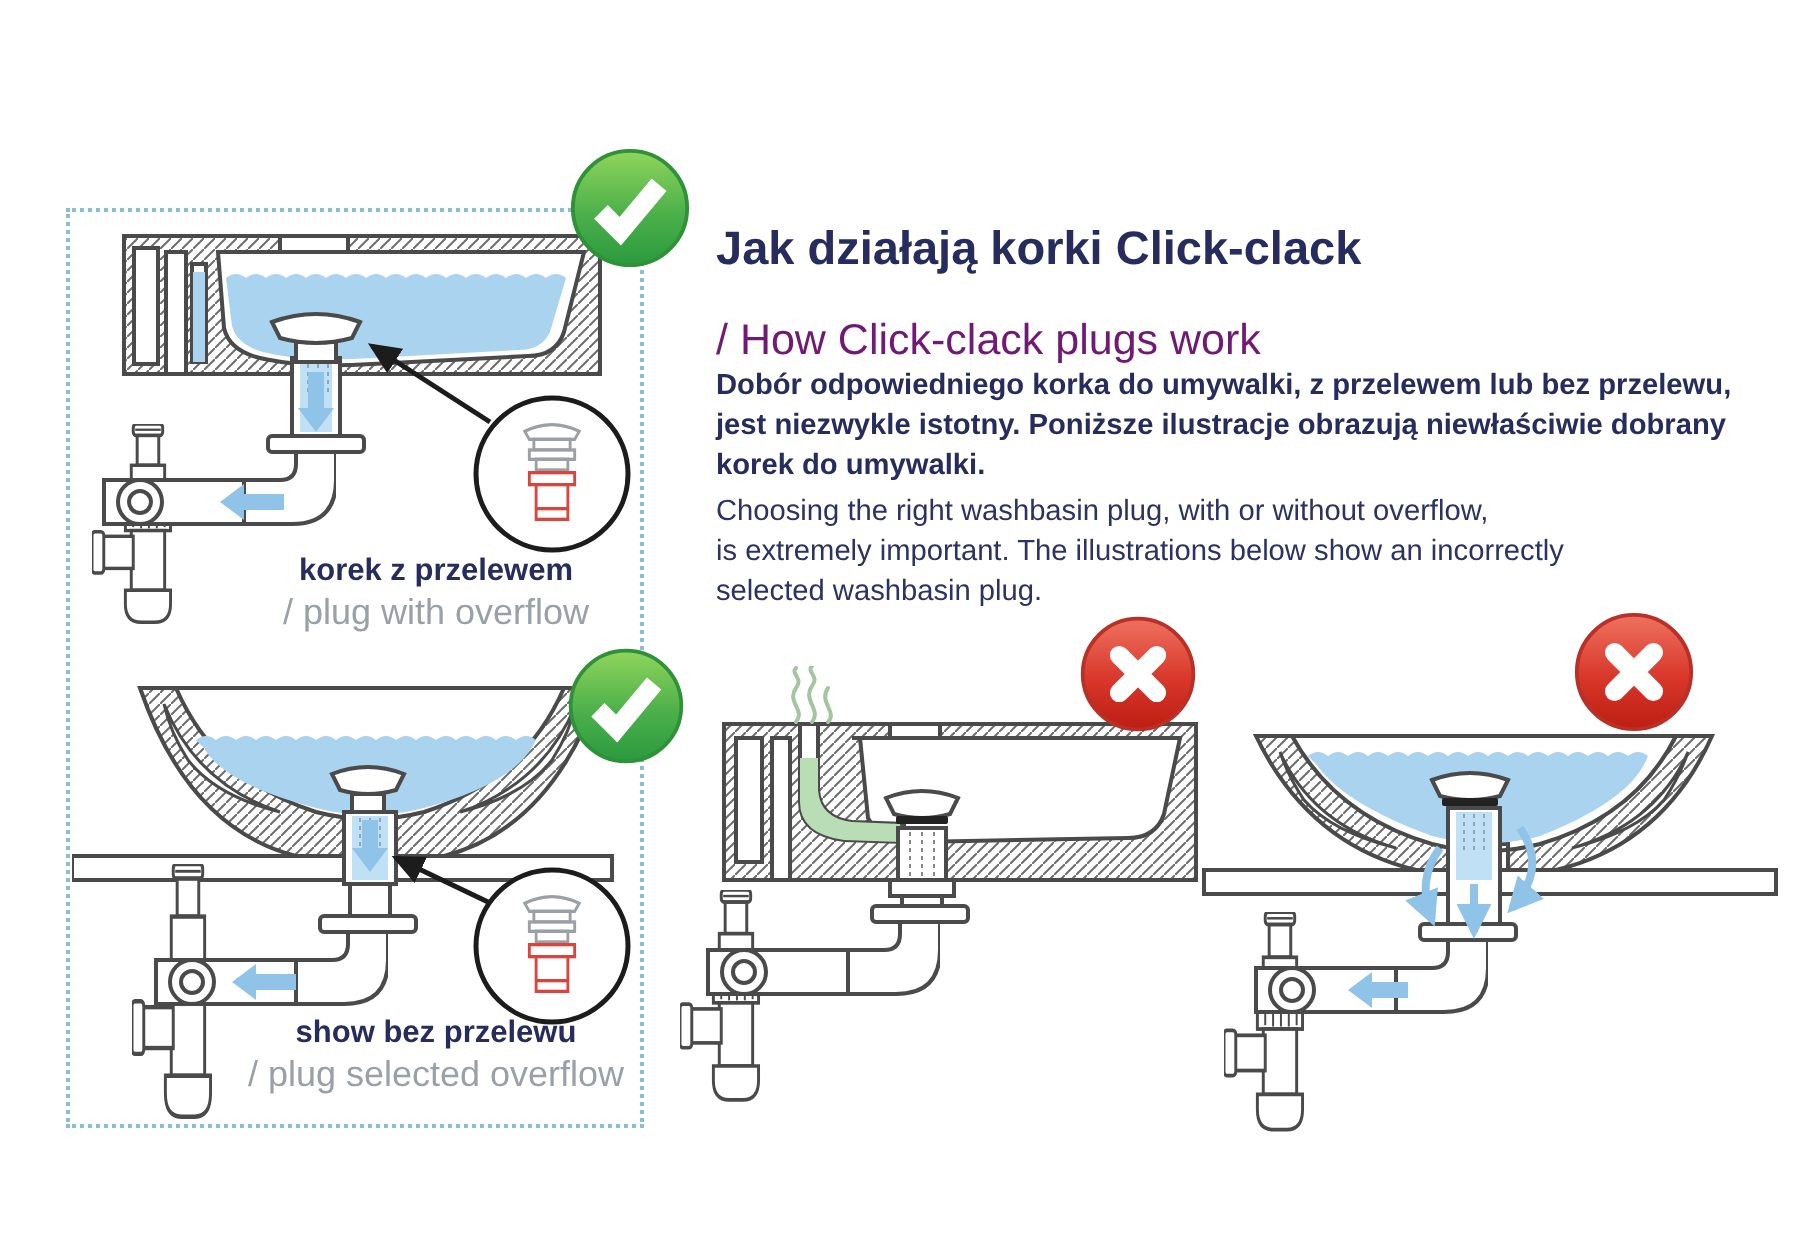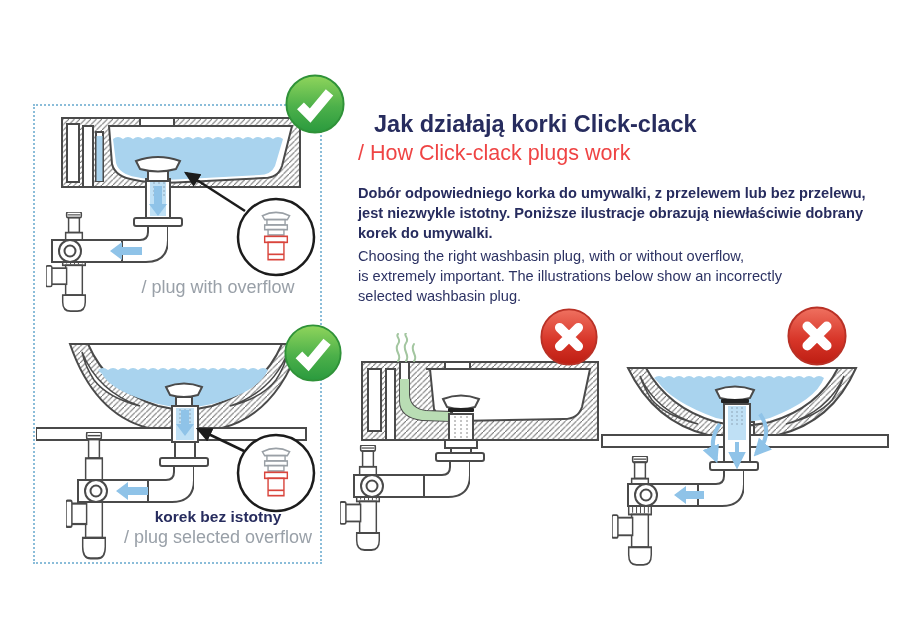--- a/index.html
+++ b/index.html
@@ -6,22 +6,22 @@
   .canvas{position:relative;width:900px;height:630px;background:#ffffff;overflow:hidden;
           font-family:"Liberation Sans","DejaVu Sans",sans-serif;}
   .abs{position:absolute;}
   .dotted-box{left:33px;top:104px;width:285px;height:456px;border:2px dotted #8bbdd9;z-index:0;}
   .diagram{z-index:1;}
   .badge{z-index:3;}
   .caption{z-index:2;text-align:center;line-height:1.22;}
   .caption .pl{font-weight:bold;font-size:15.5px;color:#272c5e;}
   .caption .en{font-size:18px;color:#99a0a8;}
   .titleblock{left:358px;top:110px;width:540px;z-index:2;}
-  .title-pl{font-size:23.5px;font-weight:bold;color:#272c5e;line-height:1.2;margin-left:16px;}
-  .title-en{font-size:21.5px;font-weight:normal;color:#ef4444;line-height:1.2;margin-top:3px;}
+  .title-pl{font-size:23.5px;font-weight:bold;color:#272c5e;line-height:1.2;}
+  .title-en{font-size:21.5px;font-weight:normal;color:#701a75;line-height:1.2;margin-top:20px;}
   .para{left:358px;width:540px;font-size:14.6px;line-height:1.36;color:#272c5e;white-space:pre-line;z-index:2;}
   .para-pl{top:184px;font-weight:bold;}
   .para-en{top:247px;font-weight:normal;color:#2c3263;}
 </style>
 </head>
 <body>
 
 <div class="canvas">
 
   <svg width="0" height="0" style="position:absolute">
@@ -237,24 +237,25 @@
       <use href="#sym-check"></use>
     </svg>
   <svg class="abs badge" style="left:539px;top:307px" width="60" height="60" viewBox="0 0 64 64">
       <use href="#sym-x"></use>
     </svg>
   <svg class="abs badge" style="left:786px;top:305px" width="62" height="62" viewBox="0 0 64 64">
       <use href="#sym-x"></use>
     </svg>
 
   <div class="abs caption" style="left:118px;top:277px;width:200px">
+    <div class="pl">korek z przelewem</div>
     <div class="en">/ plug with overflow</div>
   </div>
   <div class="abs caption" style="left:118px;top:508px;width:200px">
-    <div class="pl">korek bez istotny</div>
+    <div class="pl">show bez przelewu</div>
     <div class="en">/ plug selected overflow</div>
   </div>
 
   <div class="abs titleblock">
     <div class="title-pl">Jak działają korki Click-clack</div>
     <div class="title-en">/ How Click-clack plugs work</div>
   </div>
   <div class="abs para para-en">Choosing the right washbasin plug, with or without overflow,
 is extremely important. The illustrations below show an incorrectly
 selected washbasin plug.</div>

